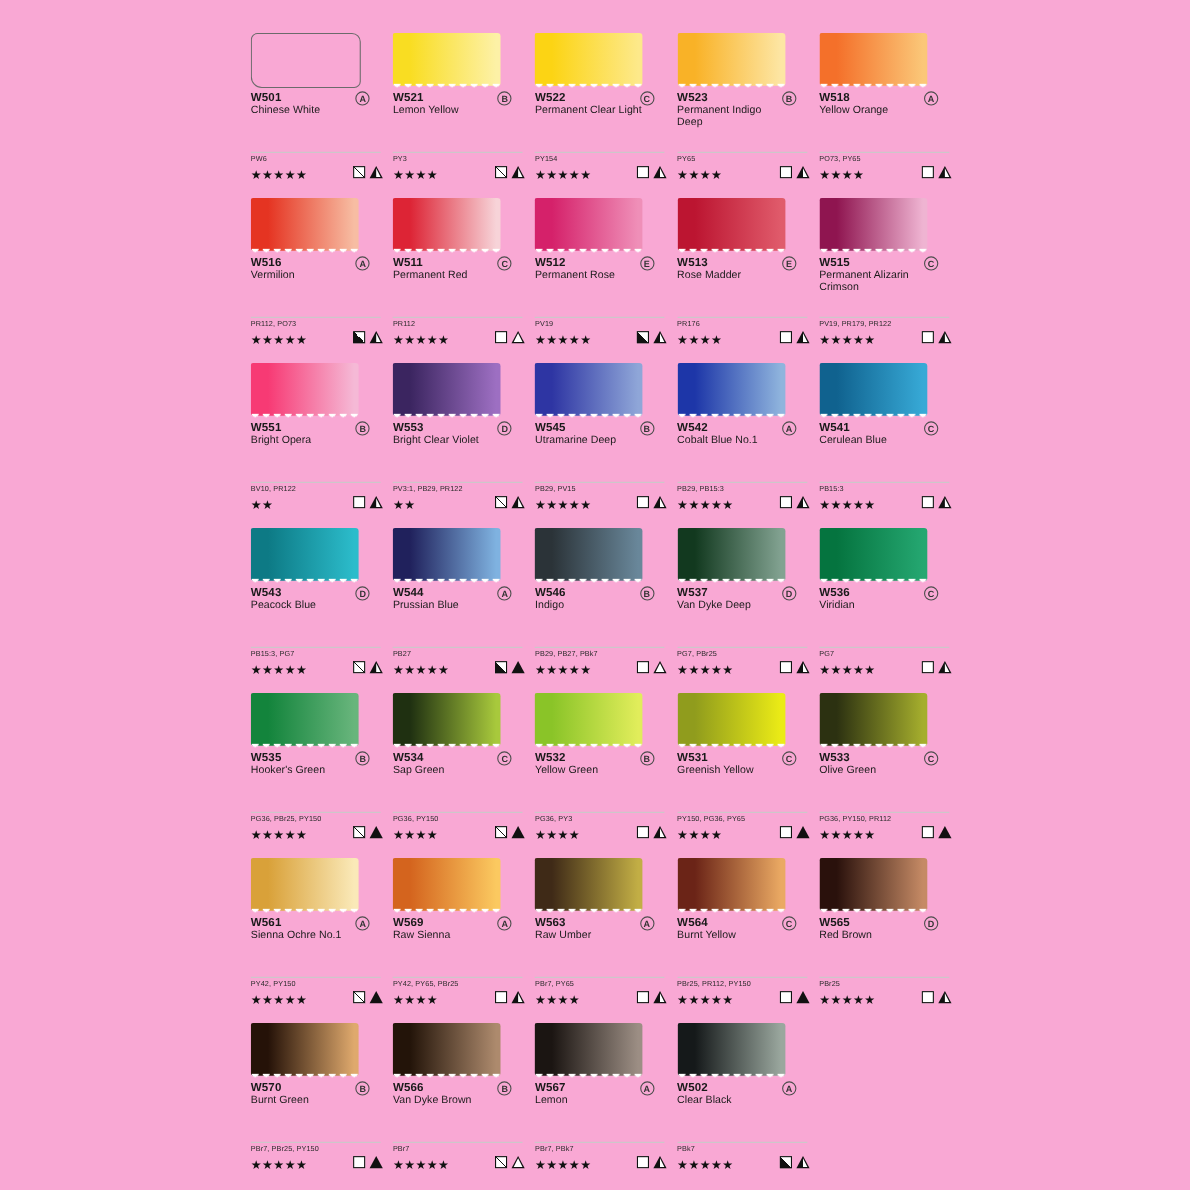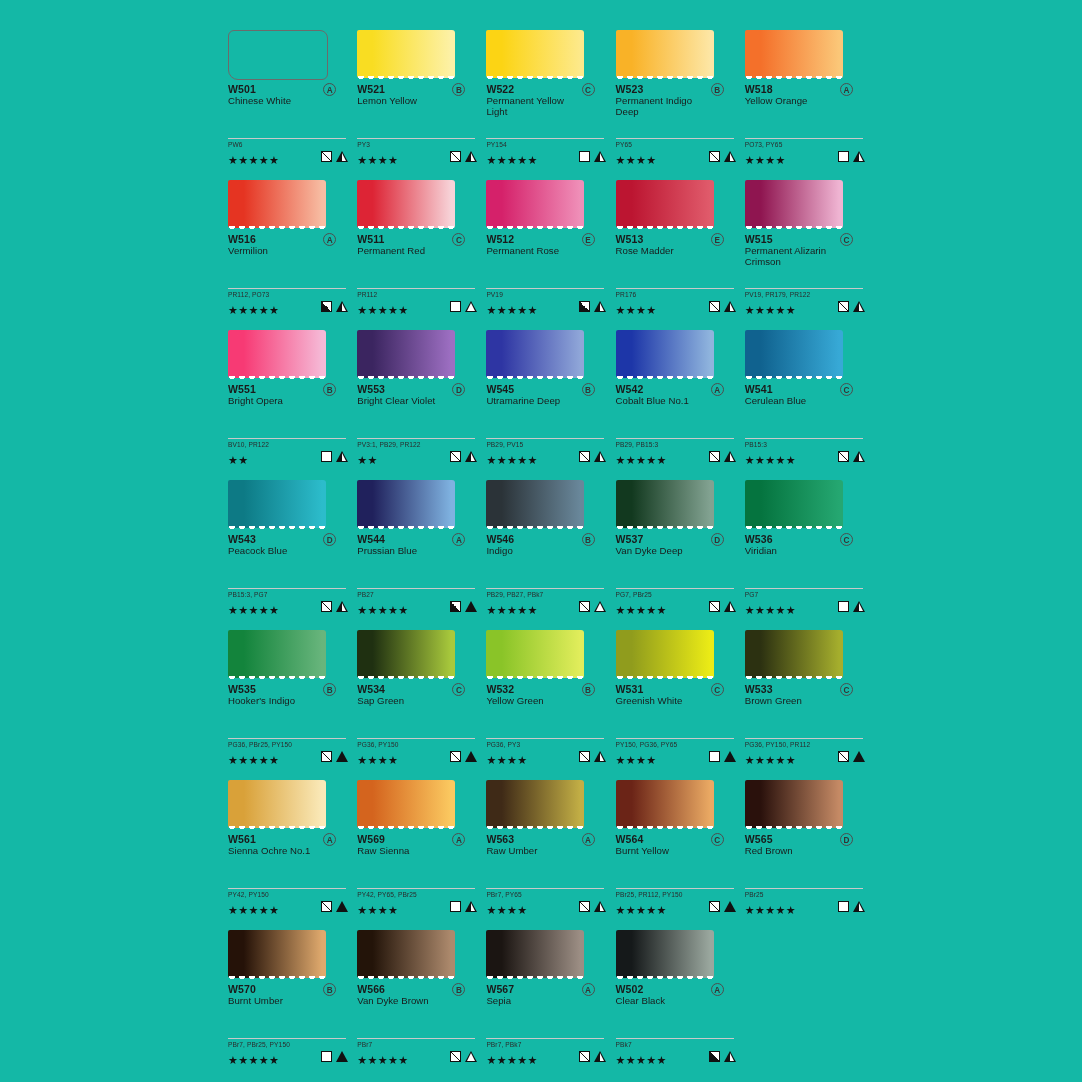--- a/index.html
+++ b/index.html
@@ -11,21 +11,21 @@
     width: 1082px;
     height: 1082px;
     font-family: "Liberation Sans", sans-serif;
     -webkit-font-smoothing: antialiased;
   }
 
   #chart-sheet {
     position: relative;
     width: 1082px;
     height: 1082px;
-    background: #14b8a6;
+    background: #f9a8d4;
     overflow: hidden;
   }
 
   .grid {
     position: absolute;
     left: 228px;
     top: 22px;
     width: 646px;
     display: grid;
     grid-template-columns: repeat(5, 129.2px);
@@ -249,21 +249,21 @@
               </span>
             </span></div>
         </div>
       </div>
       <div class="swatch-card">
         <div class="swatch-wrap">
           <div class="swatch" style="background:linear-gradient(to right, #fcd414 0%, #fcd414 16%, #fde98a 96%, #fde98a 100%);"></div>
         </div>
         <div class="name-row">
           <div class="code">W522</div>
-          <div class="pname">Permanent Yellow Light</div>
+          <div class="pname">Permanent Clear Light</div>
           <div class="series-badge">C</div>
         </div>
         <div class="footer">
           <div class="rule"></div>
           <div class="pigment">PY154</div>
           <div class="rating-row"><span class="stars">★★★★★</span><span class="icons">
               <span class="sq"></span>
               <span class="tri half">
                 <span class="outline"></span>
                 <span class="inner"></span>
@@ -626,21 +626,21 @@
               </span>
             </span></div>
         </div>
       </div>
       <div class="swatch-card">
         <div class="swatch-wrap">
           <div class="swatch" style="background:linear-gradient(to right, #13843c 0%, #13843c 16%, #68b57c 96%, #68b57c 100%);"></div>
         </div>
         <div class="name-row">
           <div class="code">W535</div>
-          <div class="pname">Hooker's Indigo</div>
+          <div class="pname">Hooker's Green</div>
           <div class="series-badge">B</div>
         </div>
         <div class="footer">
           <div class="rule"></div>
           <div class="pigment">PG36, PBr25, PY150</div>
           <div class="rating-row"><span class="stars">★★★★★</span><span class="icons">
               <span class="sq diag"></span>
               <span class="tri full">
                 <span class="outline"></span>
               </span>
@@ -687,41 +687,41 @@
               </span>
             </span></div>
         </div>
       </div>
       <div class="swatch-card">
         <div class="swatch-wrap">
           <div class="swatch" style="background:linear-gradient(to right, #909c1d 0%, #909c1d 16%, #ebeb16 96%, #ebeb16 100%);"></div>
         </div>
         <div class="name-row">
           <div class="code">W531</div>
-          <div class="pname">Greenish White</div>
+          <div class="pname">Greenish Yellow</div>
           <div class="series-badge">C</div>
         </div>
         <div class="footer">
           <div class="rule"></div>
           <div class="pigment">PY150, PG36, PY65</div>
           <div class="rating-row"><span class="stars">★★★★</span><span class="icons">
               <span class="sq"></span>
               <span class="tri full">
                 <span class="outline"></span>
               </span>
             </span></div>
         </div>
       </div>
       <div class="swatch-card">
         <div class="swatch-wrap">
           <div class="swatch" style="background:linear-gradient(to right, #2c3111 0%, #2c3111 16%, #a5ae2d 96%, #a5ae2d 100%);"></div>
         </div>
         <div class="name-row">
           <div class="code">W533</div>
-          <div class="pname">Brown Green</div>
+          <div class="pname">Olive Green</div>
           <div class="series-badge">C</div>
         </div>
         <div class="footer">
           <div class="rule"></div>
           <div class="pigment">PG36, PY150, PR112</div>
           <div class="rating-row"><span class="stars">★★★★★</span><span class="icons">
               <span class="sq diag"></span>
               <span class="tri full">
                 <span class="outline"></span>
               </span>
@@ -830,21 +830,21 @@
               </span>
             </span></div>
         </div>
       </div>
       <div class="swatch-card">
         <div class="swatch-wrap">
           <div class="swatch" style="background:linear-gradient(to right, #251208 0%, #251208 16%, #dfa96d 96%, #dfa96d 100%);"></div>
         </div>
         <div class="name-row">
           <div class="code">W570</div>
-          <div class="pname">Burnt Umber</div>
+          <div class="pname">Burnt Green</div>
           <div class="series-badge">B</div>
         </div>
         <div class="footer">
           <div class="rule"></div>
           <div class="pigment">PBr7, PBr25, PY150</div>
           <div class="rating-row"><span class="stars">★★★★★</span><span class="icons">
               <span class="sq"></span>
               <span class="tri full">
                 <span class="outline"></span>
               </span>
@@ -871,21 +871,21 @@
               </span>
             </span></div>
         </div>
       </div>
       <div class="swatch-card">
         <div class="swatch-wrap">
           <div class="swatch" style="background:linear-gradient(to right, #1b1512 0%, #1b1512 16%, #9c8e84 96%, #9c8e84 100%);"></div>
         </div>
         <div class="name-row">
           <div class="code">W567</div>
-          <div class="pname">Sepia</div>
+          <div class="pname">Lemon</div>
           <div class="series-badge">A</div>
         </div>
         <div class="footer">
           <div class="rule"></div>
           <div class="pigment">PBr7, PBk7</div>
           <div class="rating-row"><span class="stars">★★★★★</span><span class="icons">
               <span class="sq diag"></span>
               <span class="tri half">
                 <span class="outline"></span>
                 <span class="inner"></span>

